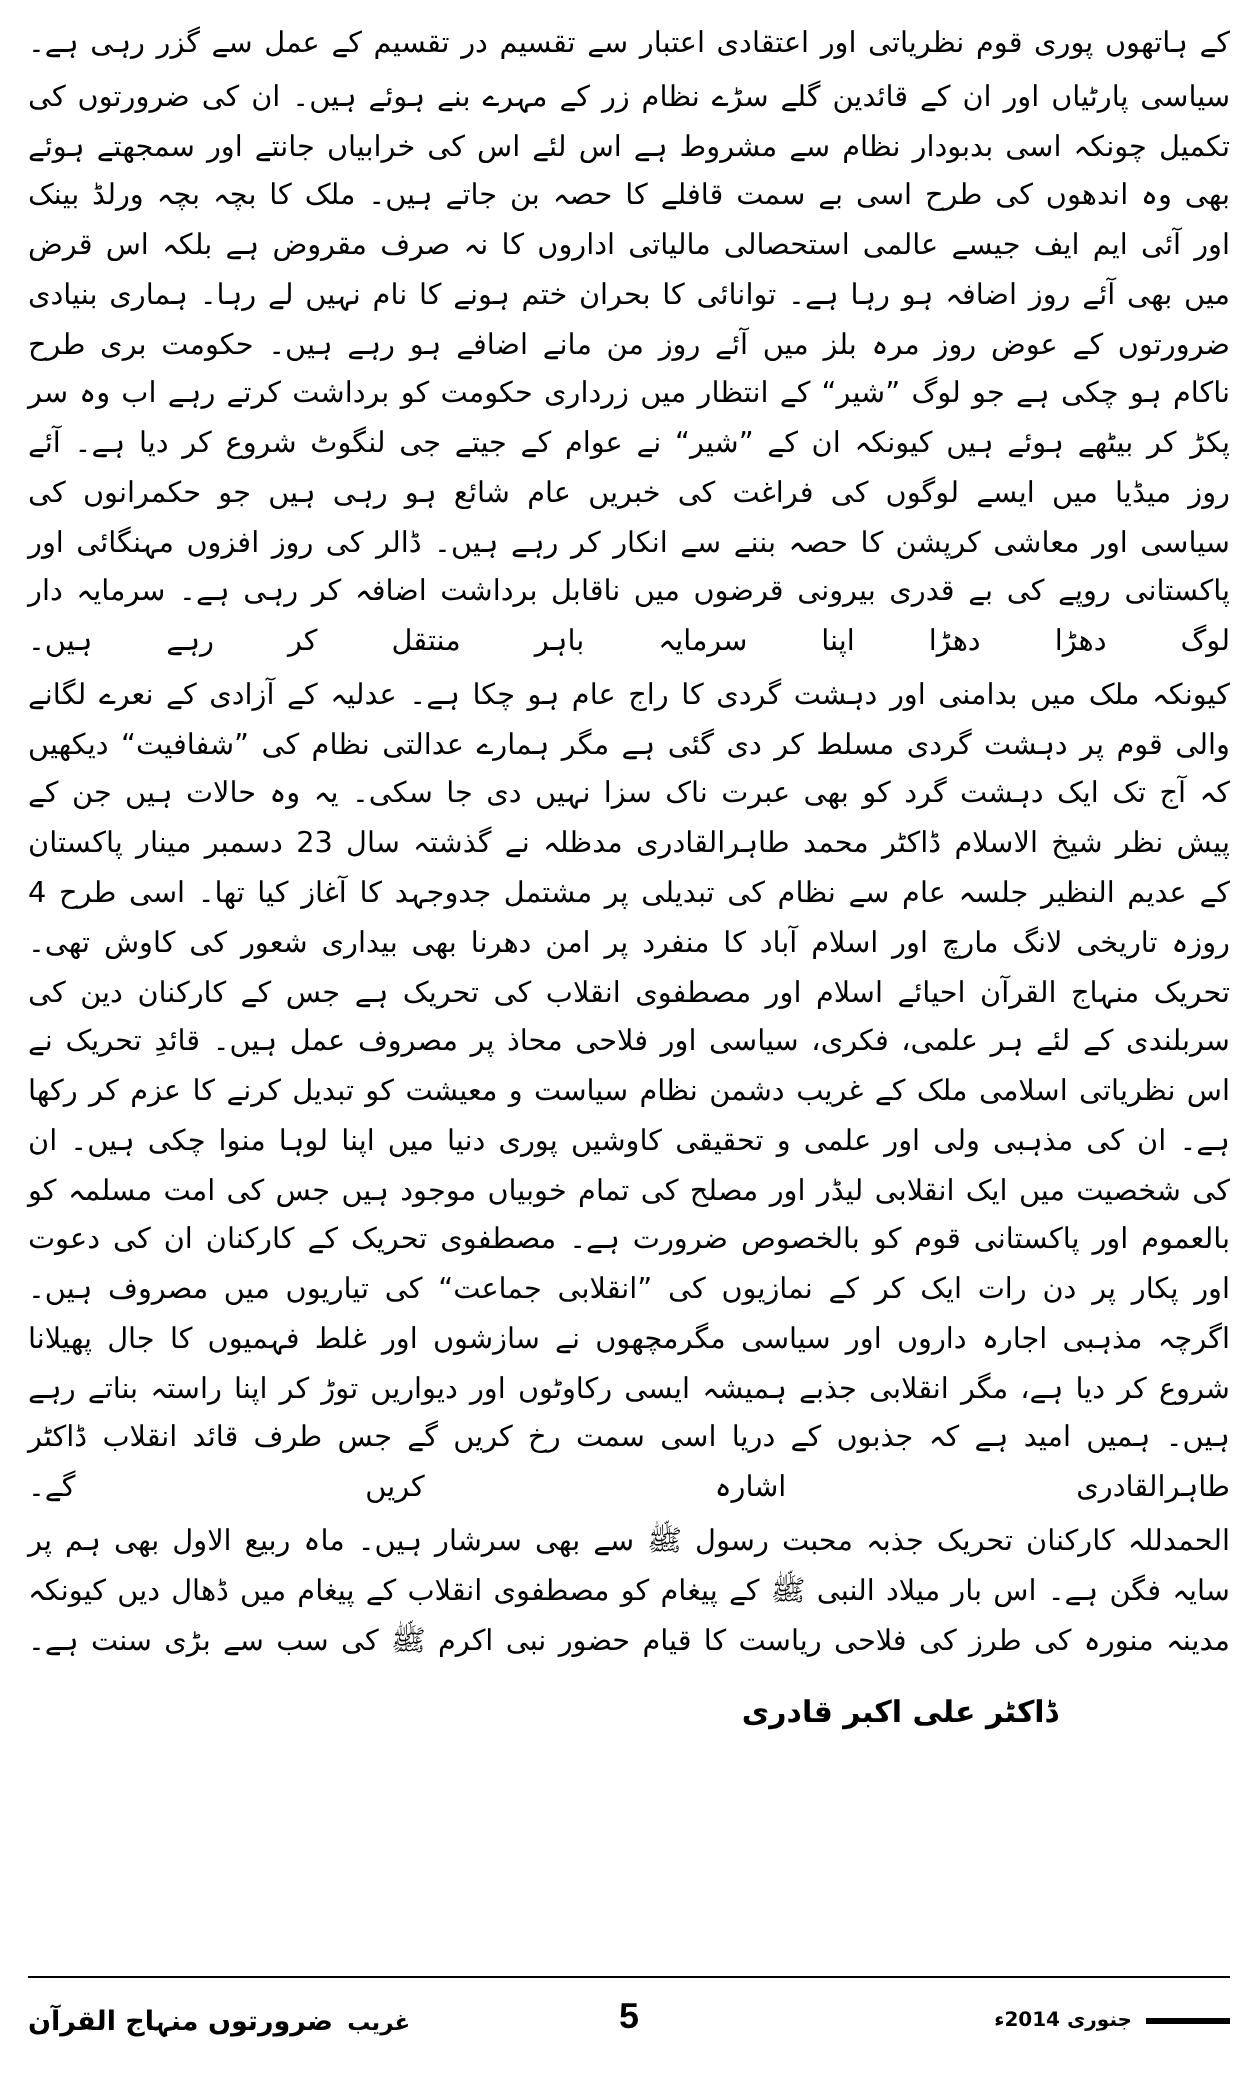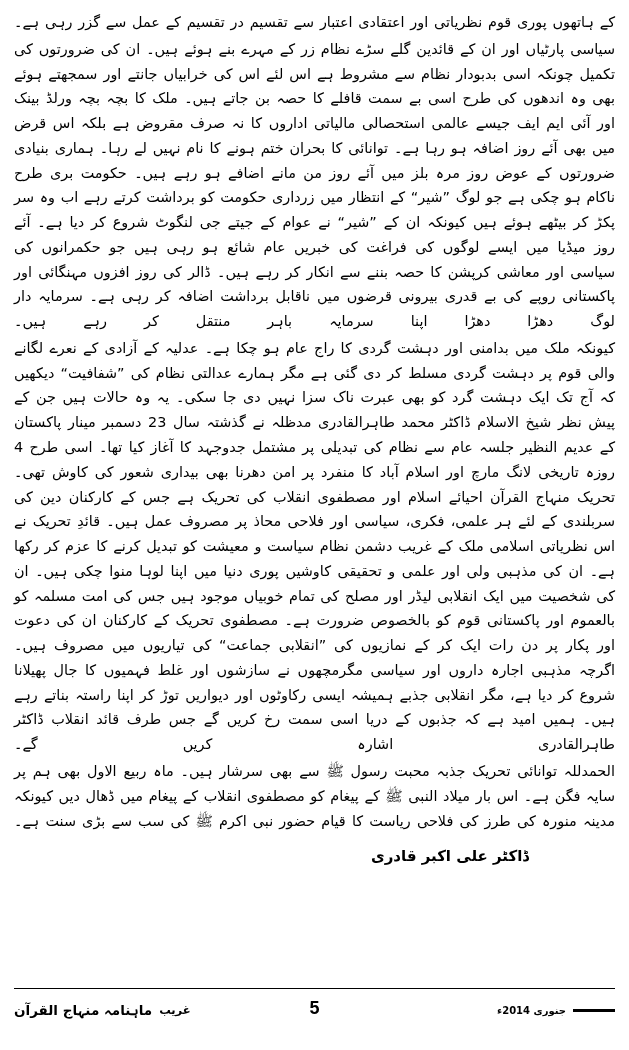--- a/index.html
+++ b/index.html
@@ -117,31 +117,31 @@
 </style>
 </head>
 <body>
 
 <div class="page">
 
   <div class="article-body">
     <p>کے ہاتھوں پوری قوم نظریاتی اور اعتقادی اعتبار سے تقسیم در تقسیم کے عمل سے گزر رہی ہے۔</p>
     <p>سیاسی پارٹیاں اور ان کے قائدین گلے سڑے نظام زر کے مہرے بنے ہوئے ہیں۔ ان کی ضرورتوں کی تکمیل چونکہ اسی بدبودار نظام سے مشروط ہے اس لئے اس کی خرابیاں جانتے اور سمجھتے ہوئے بھی وہ اندھوں کی طرح اسی بے سمت قافلے کا حصہ بن جاتے ہیں۔ ملک کا بچہ بچہ ورلڈ بینک اور آئی ایم ایف جیسے عالمی استحصالی مالیاتی اداروں کا نہ صرف مقروض ہے بلکہ اس قرض میں بھی آئے روز اضافہ ہو رہا ہے۔ توانائی کا بحران ختم ہونے کا نام نہیں لے رہا۔ ہماری بنیادی ضرورتوں کے عوض روز مرہ بلز میں آئے روز من مانے اضافے ہو رہے ہیں۔ حکومت بری طرح ناکام ہو چکی ہے جو لوگ ”شیر“ کے انتظار میں زرداری حکومت کو برداشت کرتے رہے اب وہ سر پکڑ کر بیٹھے ہوئے ہیں کیونکہ ان کے ”شیر“ نے عوام کے جیتے جی لنگوٹ شروع کر دیا ہے۔ آئے روز میڈیا میں ایسے لوگوں کی فراغت کی خبریں عام شائع ہو رہی ہیں جو حکمرانوں کی سیاسی اور معاشی کرپشن کا حصہ بننے سے انکار کر رہے ہیں۔ ڈالر کی روز افزوں مہنگائی اور پاکستانی روپے کی بے قدری بیرونی قرضوں میں ناقابل برداشت اضافہ کر رہی ہے۔ سرمایہ دار لوگ دھڑا دھڑا اپنا سرمایہ باہر منتقل کر رہے ہیں۔</p>
     <p>کیونکہ ملک میں بدامنی اور دہشت گردی کا راج عام ہو چکا ہے۔ عدلیہ کے آزادی کے نعرے لگانے والی قوم پر دہشت گردی مسلط کر دی گئی ہے مگر ہمارے عدالتی نظام کی ”شفافیت“ دیکھیں کہ آج تک ایک دہشت گرد کو بھی عبرت ناک سزا نہیں دی جا سکی۔ یہ وہ حالات ہیں جن کے پیش نظر شیخ الاسلام ڈاکٹر محمد طاہرالقادری مدظلہ نے گذشتہ سال 23 دسمبر مینار پاکستان کے عدیم النظیر جلسہ عام سے نظام کی تبدیلی پر مشتمل جدوجہد کا آغاز کیا تھا۔ اسی طرح 4 روزہ تاریخی لانگ مارچ اور اسلام آباد کا منفرد پر امن دھرنا بھی بیداری شعور کی کاوش تھی۔ تحریک منہاج القرآن احیائے اسلام اور مصطفوی انقلاب کی تحریک ہے جس کے کارکنان دین کی سربلندی کے لئے ہر علمی، فکری، سیاسی اور فلاحی محاذ پر مصروف عمل ہیں۔ قائدِ تحریک نے اس نظریاتی اسلامی ملک کے غریب دشمن نظام سیاست و معیشت کو تبدیل کرنے کا عزم کر رکھا ہے۔ ان کی مذہبی ولی اور علمی و تحقیقی کاوشیں پوری دنیا میں اپنا لوہا منوا چکی ہیں۔ ان کی شخصیت میں ایک انقلابی لیڈر اور مصلح کی تمام خوبیاں موجود ہیں جس کی امت مسلمہ کو بالعموم اور پاکستانی قوم کو بالخصوص ضرورت ہے۔ مصطفوی تحریک کے کارکنان ان کی دعوت اور پکار پر دن رات ایک کر کے نمازیوں کی ”انقلابی جماعت“ کی تیاریوں میں مصروف ہیں۔ اگرچہ مذہبی اجارہ داروں اور سیاسی مگرمچھوں نے سازشوں اور غلط فہمیوں کا جال پھیلانا شروع کر دیا ہے، مگر انقلابی جذبے ہمیشہ ایسی رکاوٹوں اور دیواریں توڑ کر اپنا راستہ بناتے رہے ہیں۔ ہمیں امید ہے کہ جذبوں کے دریا اسی سمت رخ کریں گے جس طرف قائد انقلاب ڈاکٹر طاہرالقادری اشارہ کریں گے۔</p>
-    <p>الحمدللہ توانائی تحریک جذبہ محبت رسول ﷺ سے بھی سرشار ہیں۔ ماہ ربیع الاول بھی ہم پر سایہ فگن ہے۔ اس بار میلاد النبی ﷺ کے پیغام کو مصطفوی انقلاب کے پیغام میں ڈھال دیں کیونکہ مدینہ منورہ کی طرز کی فلاحی ریاست کا قیام حضور نبی اکرم ﷺ کی سب سے بڑی سنت ہے۔</p>
+    <p>الحمدللہ کارکنان تحریک جذبہ محبت رسول ﷺ سے بھی سرشار ہیں۔ ماہ ربیع الاول بھی ہم پر سایہ فگن ہے۔ اس بار میلاد النبی ﷺ کے پیغام کو مصطفوی انقلاب کے پیغام میں ڈھال دیں کیونکہ مدینہ منورہ کی طرز کی فلاحی ریاست کا قیام حضور نبی اکرم ﷺ کی سب سے بڑی سنت ہے۔</p>
   </div>
 
   <div class="signature">ڈاکٹر علی اکبر قادری</div>
 
   <div class="footer">
     <div class="footer-rule"></div>
     <div class="page-number">5</div>
     <div class="footer-row">
       <div class="footer-right">
-        <span class="footer-pub">ماہنامہ منہاج القرآن</span>
+        <span class="footer-pub">ضرورتوں منہاج القرآن</span>
         <span class="footer-city">غریب</span>
       </div>
       <div class="footer-left">
         <span class="dash"></span>
         <span class="footer-issue">جنوری 2014ء</span>
       </div>
     </div>
   </div>
 
 </div>

